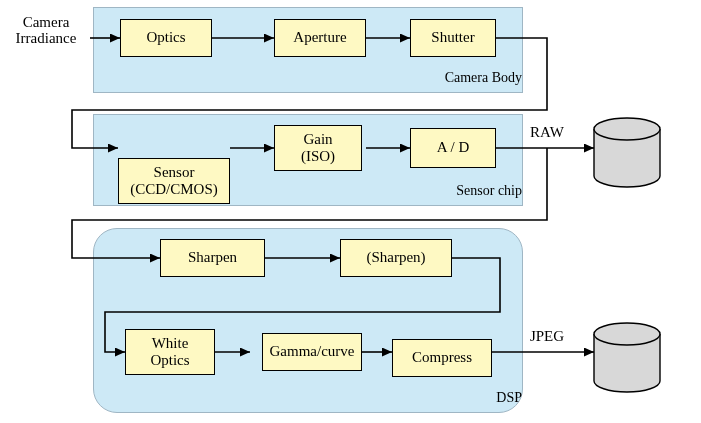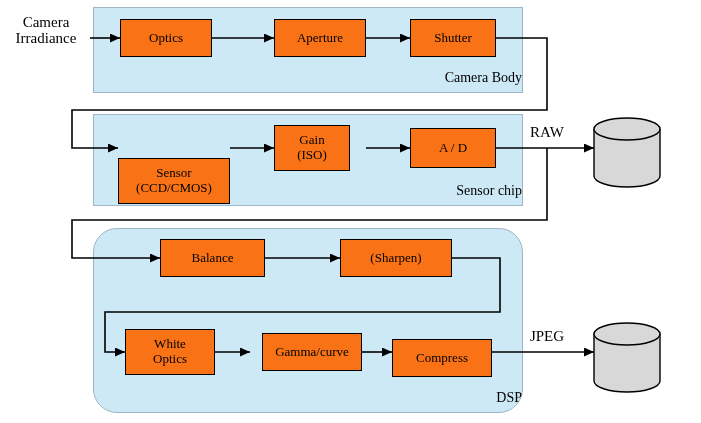--- a/index.html
+++ b/index.html
@@ -25,47 +25,47 @@
     font-size:14px;
   }
   .wires{
     position:absolute;left:0;top:0;
     width:701px;height:423px;
     z-index:2;
     pointer-events:none;
   }
   .node{
     position:absolute;
-    background:#f97316;
+    background:#fef9c3;
     border:1px solid #000000;
     box-sizing:border-box;
     display:flex;
     flex-direction:column;
     align-items:center;
     justify-content:center;
     text-align:center;
-    font-size:13px;
+    font-size:15px;
     line-height:1.15;
     z-index:3;
   }
   .floating-label{
     position:absolute;
     font-size:15px;
     text-align:center;
     z-index:3;
   }
   #sec-camera-body{left:93px;top:7px;width:430px;height:86px;}
   #sec-sensor-chip{left:93px;top:114px;width:430px;height:92px;}
   #sec-dsp{left:93px;top:228px;width:430px;height:185px;border-radius:24px;}
 
   #node-optics{left:120px;top:19px;width:92px;height:38px;}
   #node-aperture{left:274px;top:19px;width:92px;height:38px;}
   #node-shutter{left:410px;top:19px;width:86px;height:38px;}
   #node-sensor{left:118px;top:125px;width:112px;height:46px;margin-top:33px;}
-  #node-gain{left:274px;top:125px;width:76px;height:46px;}
+  #node-gain{left:274px;top:125px;width:88px;height:46px;}
   #node-ad{left:410px;top:128px;width:86px;height:40px;}
   #node-demosaic{left:160px;top:239px;width:105px;height:38px;}
   #node-sharpen{left:340px;top:239px;width:112px;height:38px;}
   #node-wb{left:125px;top:329px;width:90px;height:46px;}
   #node-gamma{left:262px;top:333px;width:100px;height:38px;}
   #node-compress{left:392px;top:333px;width:100px;height:38px;margin-top:6px;}
 
   #lbl-input{left:2px;top:14px;width:88px;line-height:16px;}
   #lbl-raw{left:514px;top:124px;width:66px;}
   #lbl-jpeg{left:514px;top:328px;width:66px;}
@@ -132,21 +132,21 @@
   </div>
   <div class="node" id="node-gain">
     <span>Gain</span>
     <span>(ISO)</span>
   </div>
   <div class="node" id="node-ad">
     <span>A / D</span>
   </div>
 
   <div class="node" id="node-demosaic">
-    <span>Balance</span>
+    <span>Sharpen</span>
   </div>
   <div class="node" id="node-sharpen">
     <span>(Sharpen)</span>
   </div>
   <div class="node" id="node-wb">
     <span>White</span>
     <span>Optics</span>
   </div>
   <div class="node" id="node-gamma">
     <span>Gamma/curve</span>

